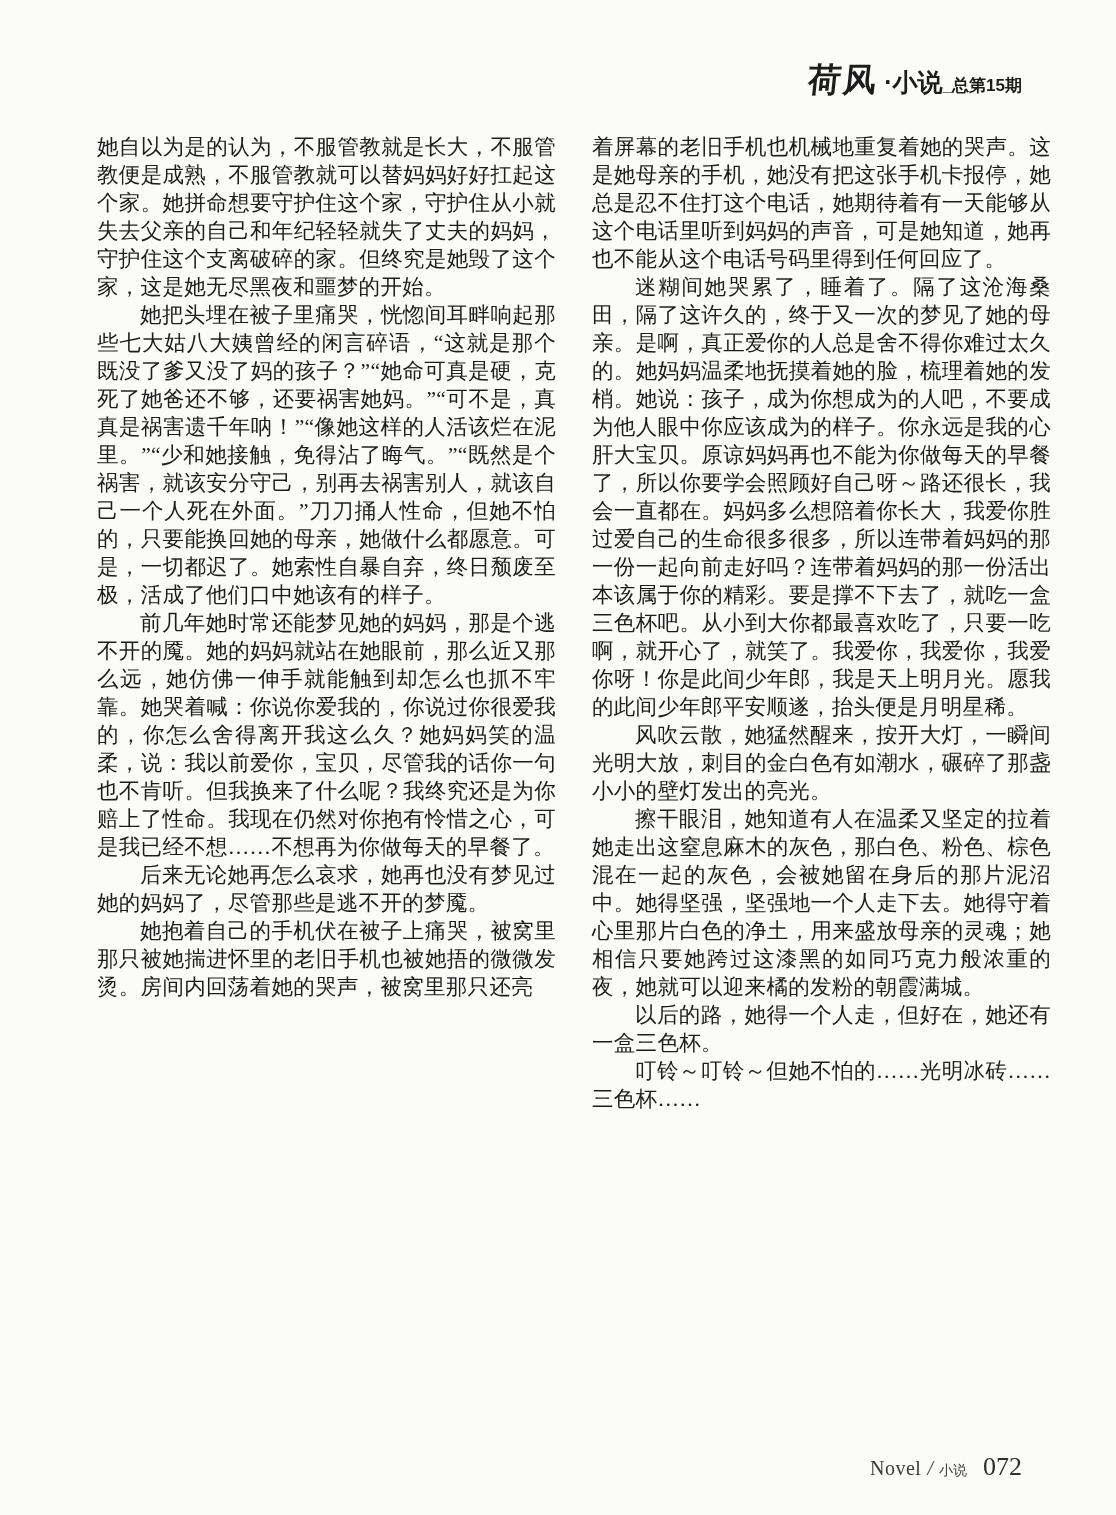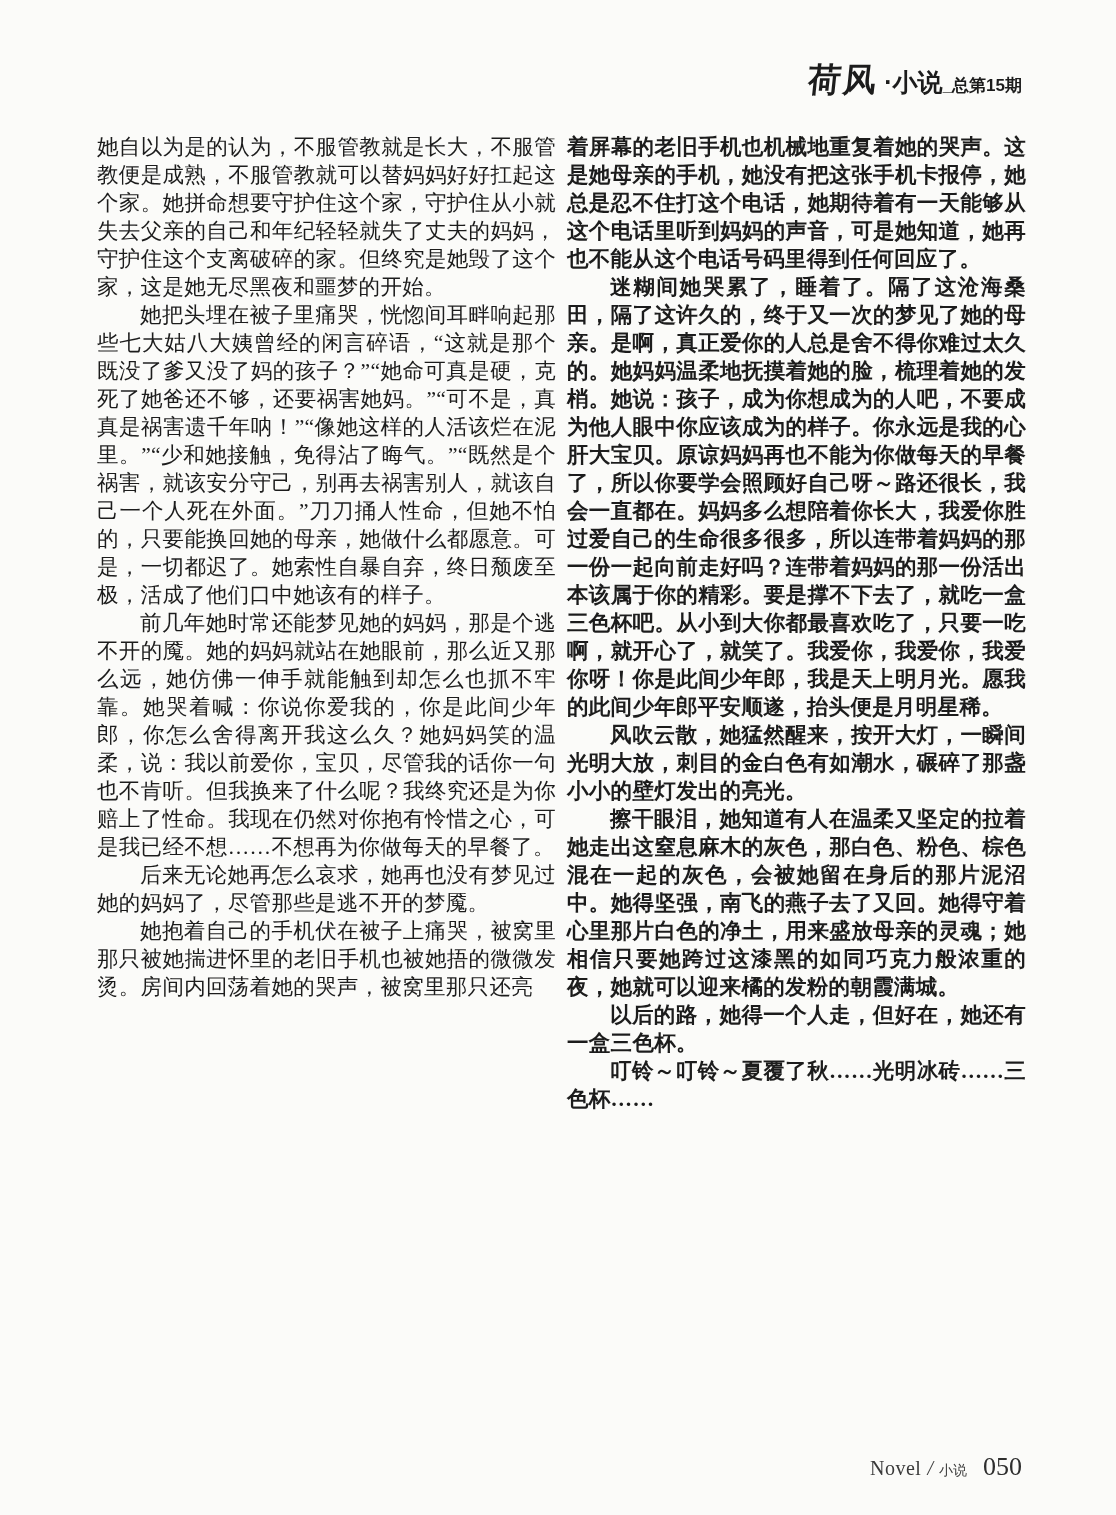--- a/index.html
+++ b/index.html
@@ -51,21 +51,21 @@
     position: absolute;
     top: 133px;
     width: 459px;
     font-size: 21.5px;
     line-height: 28px;
     text-align: justify;
     text-justify: inter-character;
     letter-spacing: 0.3px;
   }
   .column-left  { left: 97px; }
-  .column-right { left: 567px; font-weight: bold; }
+  .column-right { left: 592px; }
   .para {
     margin: 0;
     padding: 0;
   }
   .para.indent { text-indent: 2em; }
 
   
   .footer {
     position: absolute;
     top: 1452px;
@@ -87,34 +87,34 @@
 
   <div class="masthead">
     <span class="brand-script">荷风</span>
     <span class="brand-label">·小说</span>
     <span class="issue-label">_总第15期</span>
   </div>
 
   <div class="column column-left">
       <p class="para">她自以为是的认为，不服管教就是长大，不服管教便是成熟，不服管教就可以替妈妈好好扛起这个家。她拼命想要守护住这个家，守护住从小就失去父亲的自己和年纪轻轻就失了丈夫的妈妈，守护住这个支离破碎的家。但终究是她毁了这个家，这是她无尽黑夜和噩梦的开始。</p>
       <p class="para indent">她把头埋在被子里痛哭，恍惚间耳畔响起那些七大姑八大姨曾经的闲言碎语，“这就是那个既没了爹又没了妈的孩子？”“她命可真是硬，克死了她爸还不够，还要祸害她妈。”“可不是，真真是祸害遗千年呐！”“像她这样的人活该烂在泥里。”“少和她接触，免得沾了晦气。”“既然是个祸害，就该安分守己，别再去祸害别人，就该自己一个人死在外面。”刀刀捅人性命，但她不怕的，只要能换回她的母亲，她做什么都愿意。可是，一切都迟了。她索性自暴自弃，终日颓废至极，活成了他们口中她该有的样子。</p>
-      <p class="para indent">前几年她时常还能梦见她的妈妈，那是个逃不开的魇。她的妈妈就站在她眼前，那么近又那么远，她仿佛一伸手就能触到却怎么也抓不牢靠。她哭着喊：你说你爱我的，你是此间少年郎，你怎么舍得离开我这么久？她妈妈笑的温柔，说：我以前爱你，宝贝，尽管我的话你一句也不肯听。但我换来了什么呢？我终究还是为你赔上了性命。我现在仍然对你抱有怜惜之心，可是我已经不想……不想再为你做每天的早餐了。</p>
+      <p class="para indent">前几年她时常还能梦见她的妈妈，那是个逃不开的魇。她的妈妈就站在她眼前，那么近又那么远，她仿佛一伸手就能触到却怎么也抓不牢靠。她哭着喊：你说你爱我的，你说过你很爱我的，你怎么舍得离开我这么久？她妈妈笑的温柔，说：我以前爱你，宝贝，尽管我的话你一句也不肯听。但我换来了什么呢？我终究还是为你赔上了性命。我现在仍然对你抱有怜惜之心，可是我已经不想……不想再为你做每天的早餐了。</p>
       <p class="para indent">后来无论她再怎么哀求，她再也没有梦见过她的妈妈了，尽管那些是逃不开的梦魇。</p>
       <p class="para indent">她抱着自己的手机伏在被子上痛哭，被窝里那只被她揣进怀里的老旧手机也被她捂的微微发烫。房间内回荡着她的哭声，被窝里那只还亮</p>
     </div>
 
   <div class="column column-right">
       <p class="para">着屏幕的老旧手机也机械地重复着她的哭声。这是她母亲的手机，她没有把这张手机卡报停，她总是忍不住打这个电话，她期待着有一天能够从这个电话里听到妈妈的声音，可是她知道，她再也不能从这个电话号码里得到任何回应了。</p>
       <p class="para indent">迷糊间她哭累了，睡着了。隔了这沧海桑田，隔了这许久的，终于又一次的梦见了她的母亲。是啊，真正爱你的人总是舍不得你难过太久的。她妈妈温柔地抚摸着她的脸，梳理着她的发梢。她说：孩子，成为你想成为的人吧，不要成为他人眼中你应该成为的样子。你永远是我的心肝大宝贝。原谅妈妈再也不能为你做每天的早餐了，所以你要学会照顾好自己呀～路还很长，我会一直都在。妈妈多么想陪着你长大，我爱你胜过爱自己的生命很多很多，所以连带着妈妈的那一份一起向前走好吗？连带着妈妈的那一份活出本该属于你的精彩。要是撑不下去了，就吃一盒三色杯吧。从小到大你都最喜欢吃了，只要一吃啊，就开心了，就笑了。我爱你，我爱你，我爱你呀！你是此间少年郎，我是天上明月光。愿我的此间少年郎平安顺遂，抬头便是月明星稀。</p>
       <p class="para indent">风吹云散，她猛然醒来，按开大灯，一瞬间光明大放，刺目的金白色有如潮水，碾碎了那盏小小的壁灯发出的亮光。</p>
-      <p class="para indent">擦干眼泪，她知道有人在温柔又坚定的拉着她走出这窒息麻木的灰色，那白色、粉色、棕色混在一起的灰色，会被她留在身后的那片泥沼中。她得坚强，南飞的燕子去了又回。她得守着心里那片白色的净土，用来盛放母亲的灵魂；她相信只要她跨过这漆黑的如同巧克力般浓重的夜，她就可以迎来橘的发粉的朝霞满城。</p>
+      <p class="para indent">擦干眼泪，她知道有人在温柔又坚定的拉着她走出这窒息麻木的灰色，那白色、粉色、棕色混在一起的灰色，会被她留在身后的那片泥沼中。她得坚强，坚强地一个人走下去。她得守着心里那片白色的净土，用来盛放母亲的灵魂；她相信只要她跨过这漆黑的如同巧克力般浓重的夜，她就可以迎来橘的发粉的朝霞满城。</p>
       <p class="para indent">以后的路，她得一个人走，但好在，她还有一盒三色杯。</p>
-      <p class="para indent">叮铃～叮铃～夏覆了秋……光明冰砖……三色杯……</p>
+      <p class="para indent">叮铃～叮铃～但她不怕的……光明冰砖……三色杯……</p>
     </div>
 
   <div class="footer">
     <span class="footer-label">Novel</span>
     <span class="footer-sep">/</span>
     <span class="footer-cn">小说</span>
-    <span class="page-number">050</span>
+    <span class="page-number">072</span>
   </div>
 
 </div>
 
 </body></html>

